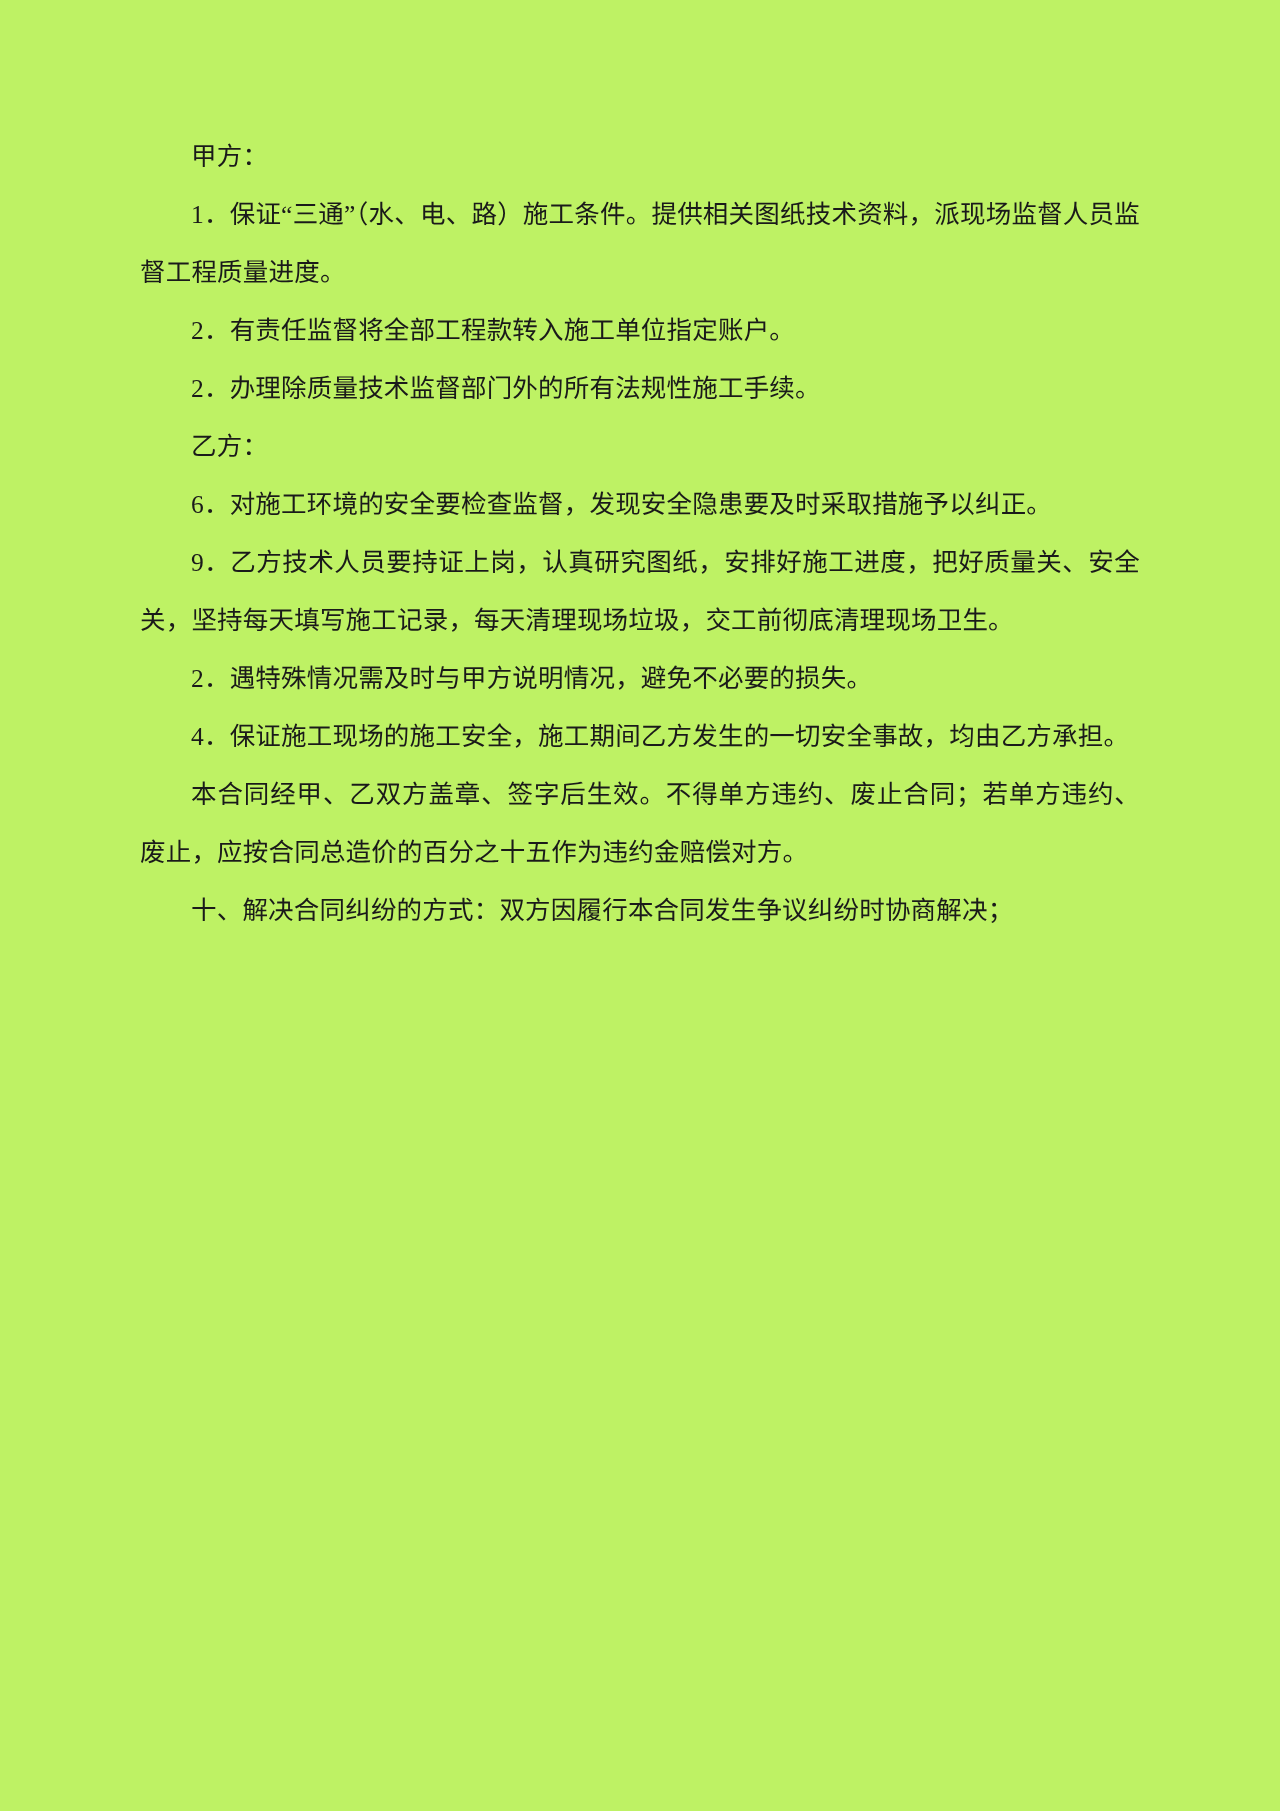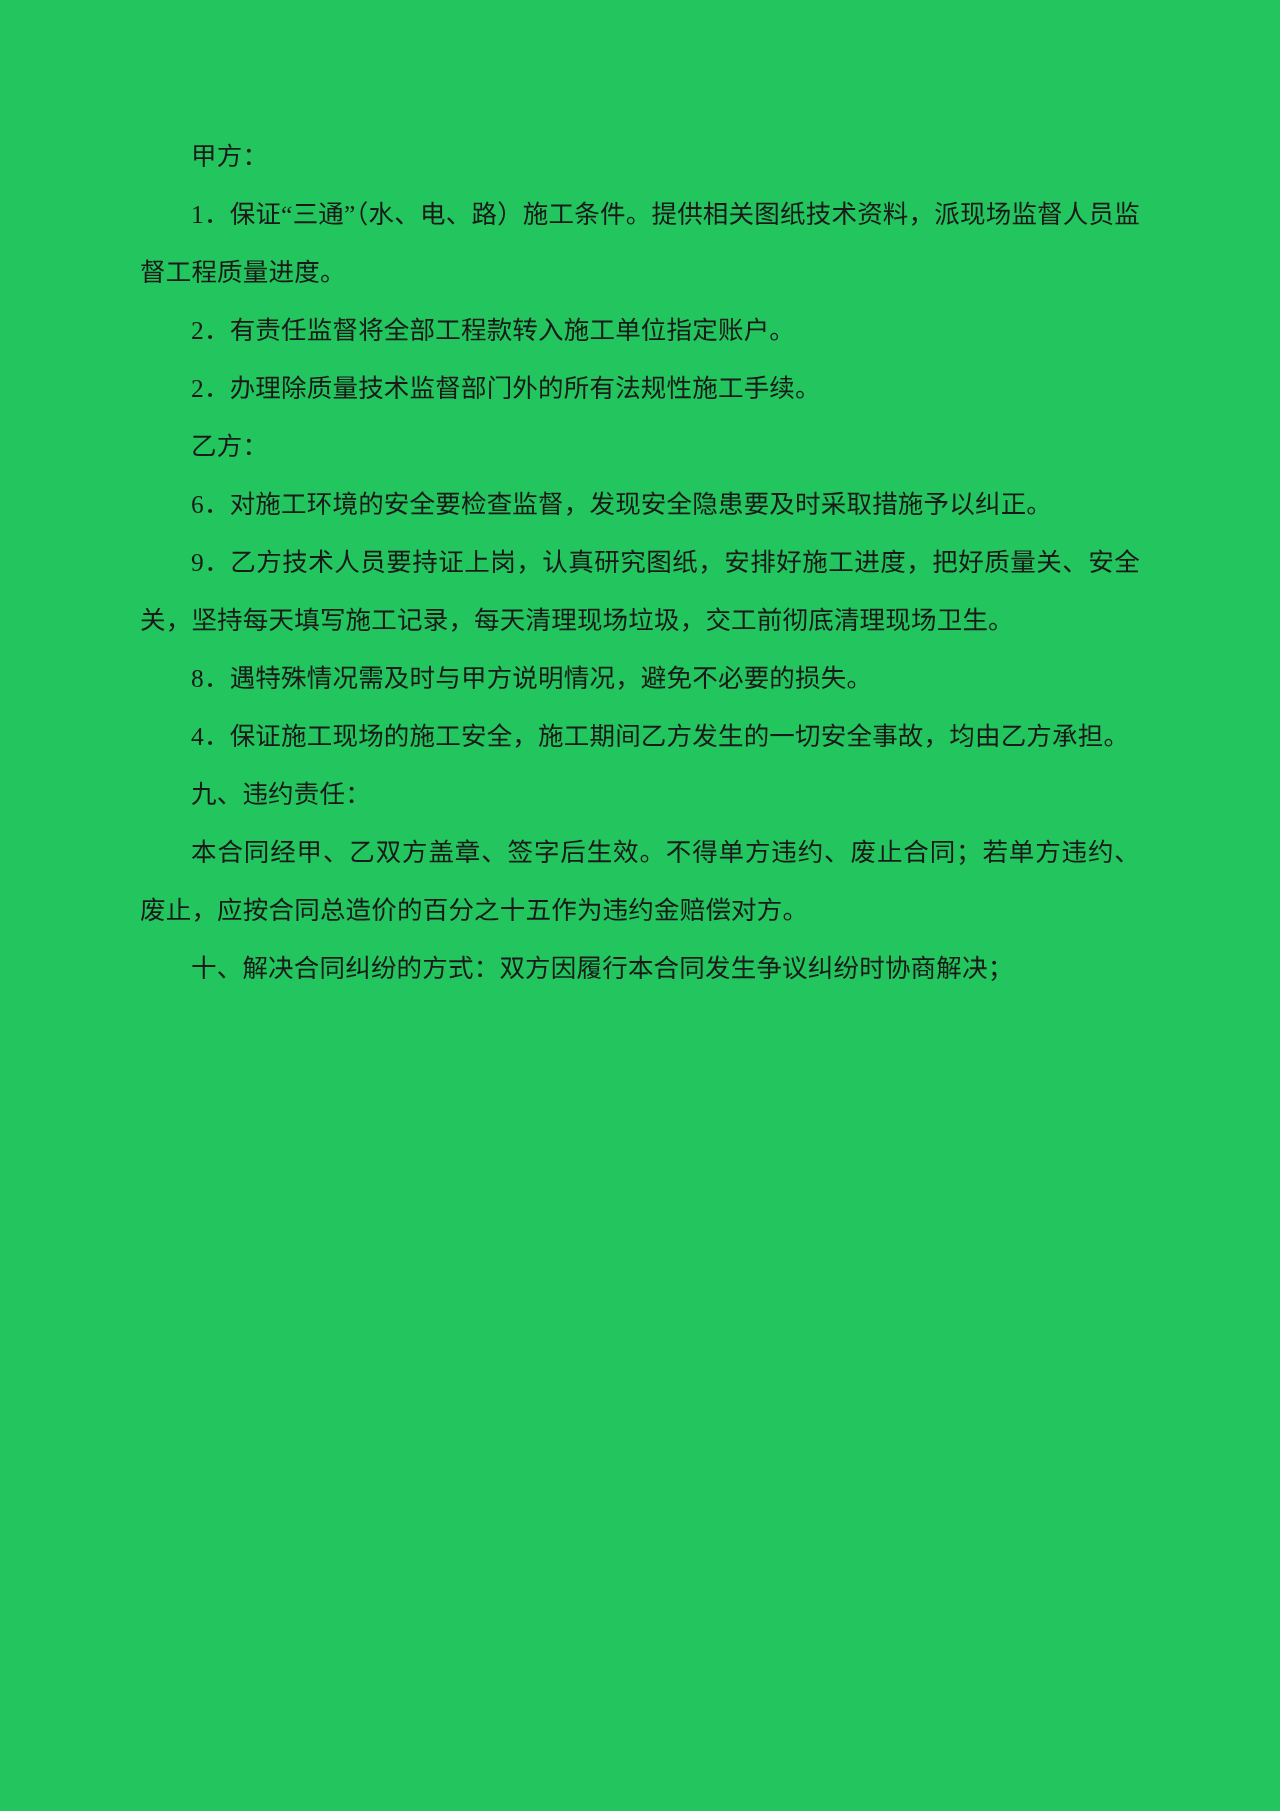--- a/index.html
+++ b/index.html
@@ -10,21 +10,21 @@
   }
   body {
     font-family: "Liberation Serif", "DejaVu Serif", serif;
     color: #1a1a1a;
   }
   .page {
     position: relative;
     width: 1280px;
     height: 1811px;
     margin: 0 auto;
-    background: #22c55e;
+    background: #bef264;
     box-sizing: border-box;
     overflow: hidden;
   }
   .page-body {
     position: absolute;
     left: 140px;
     top: 128px;
     width: 1000px;
   }
   .para {
@@ -54,25 +54,24 @@
     <p class="para indent">2．有责任监督将全部工程款转入施工单位指定账户。</p>
 
     <p class="para indent">2．办理除质量技术监督部门外的所有法规性施工手续。</p>
 
     <p class="para indent">乙方：</p>
 
     <p class="para indent">6．对施工环境的安全要检查监督，发现安全隐患要及时采取措施予以纠正。</p>
 
     <p class="para indent">9．乙方技术人员要持证上岗，认真研究图纸，安排好施工进度，把好质量关、安全关，坚持每天填写施工记录，每天清理现场垃圾，交工前彻底清理现场卫生。</p>
 
-    <p class="para indent">8．遇特殊情况需及时与甲方说明情况，避免不必要的损失。</p>
+    <p class="para indent">2．遇特殊情况需及时与甲方说明情况，避免不必要的损失。</p>
 
     <p class="para indent">4．保证施工现场的施工安全，施工期间乙方发生的一切安全事故，均由乙方承担。</p>
 
 
-    <p class="para indent">九、违约责任：</p>
 
     <p class="para indent">本合同经甲、乙双方盖章、签字后生效。不得单方违约、废止合同；若单方违约、废止，应按合同总造价的百分之十五作为违约金赔偿对方。</p>
 
     <p class="para indent">十、解决合同纠纷的方式：双方因履行本合同发生争议纠纷时协商解决；</p>
 
   </div>
 </div>
 
 </body></html>

